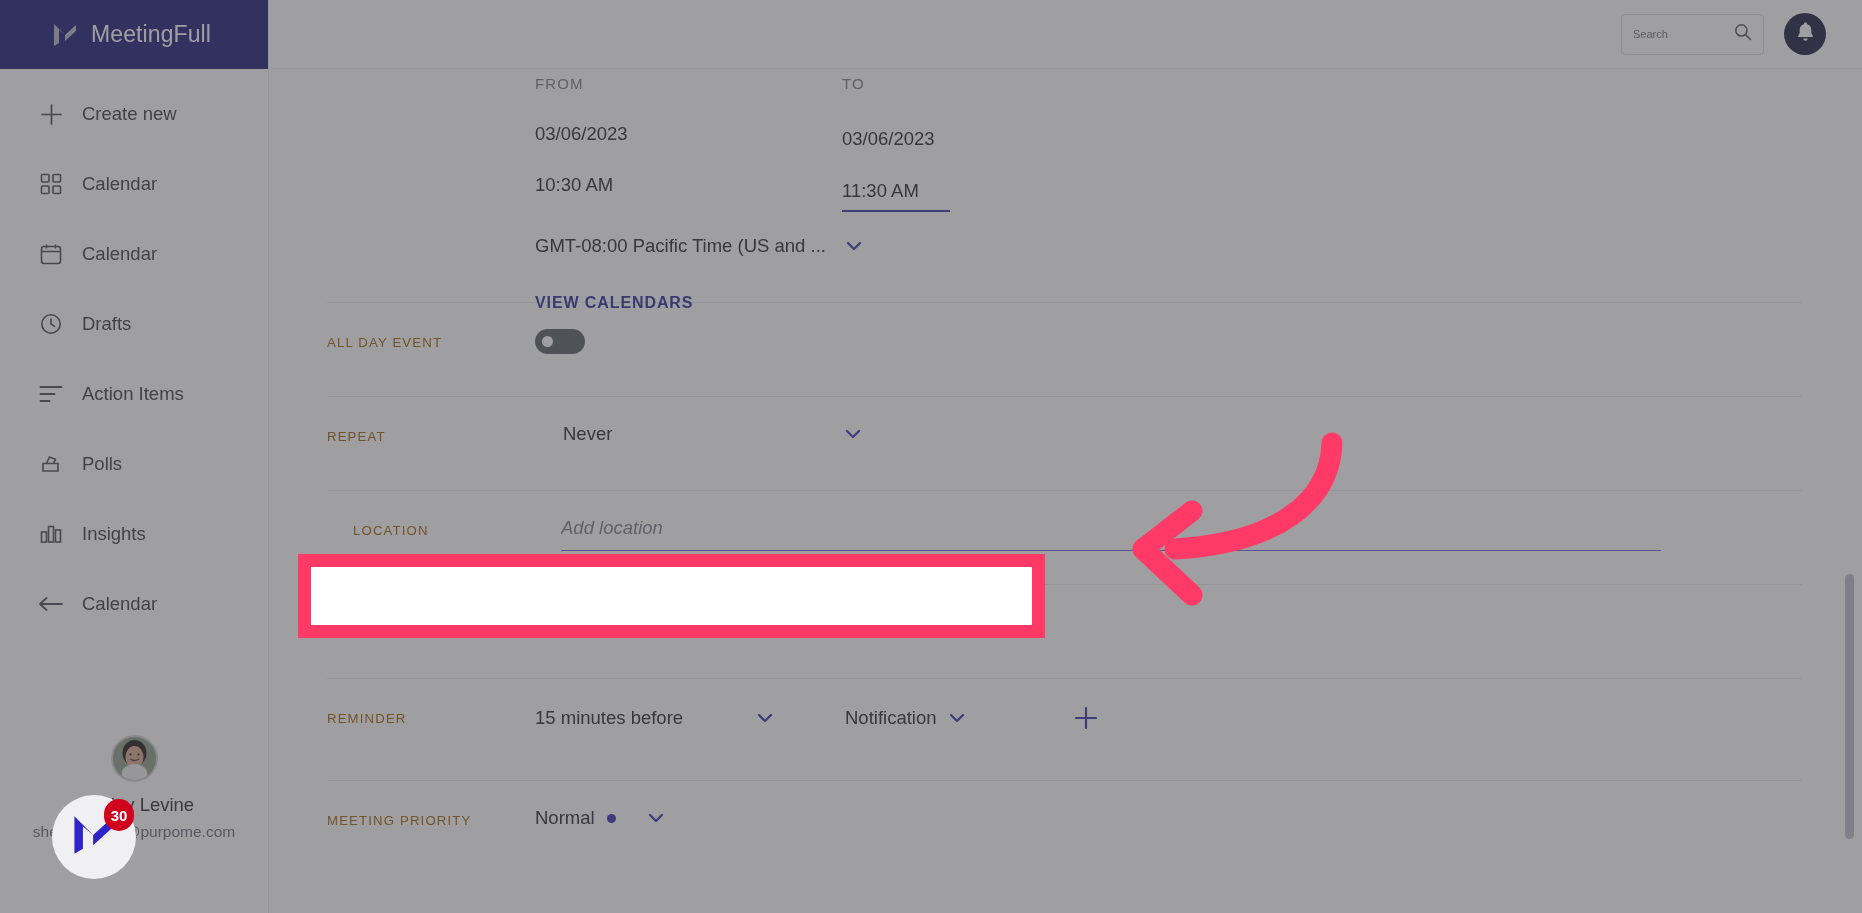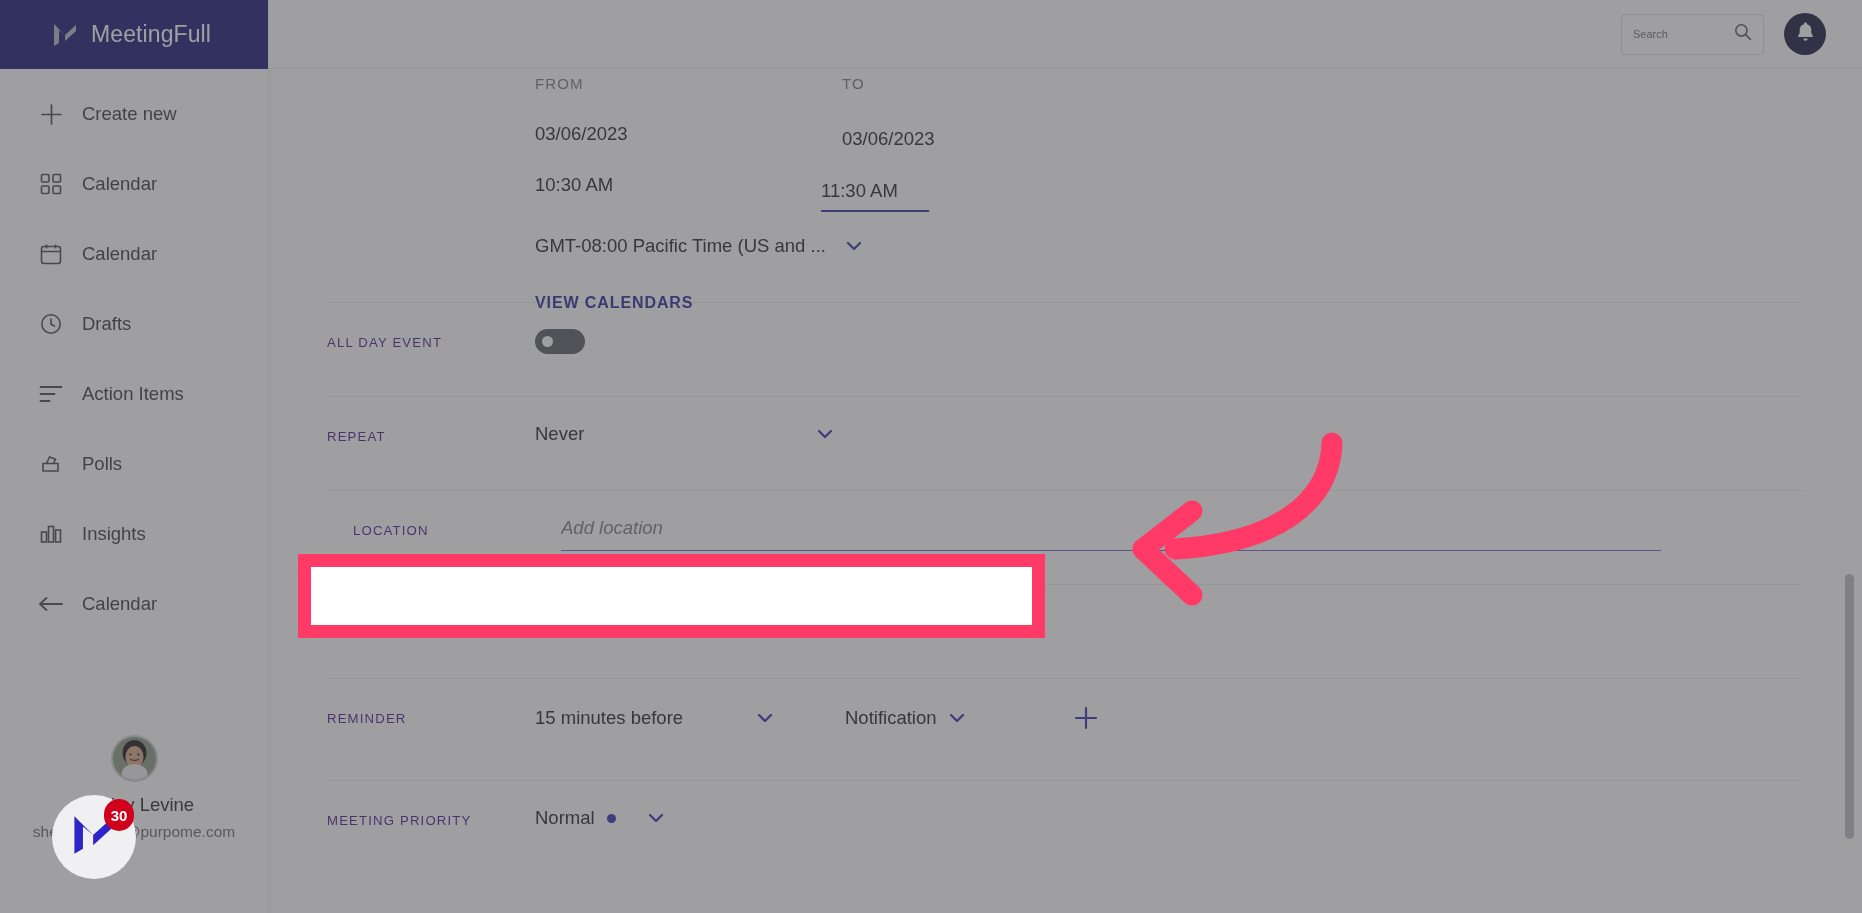--- a/index.html
+++ b/index.html
@@ -86,21 +86,21 @@
   .row {
     display:flex; align-items:flex-start;
     border-bottom:1px solid #eaeaee;
     min-height:88px;
     padding-top:26px;
   }
   .row:first-child { border-top:1px solid #eaeaee; }
   .row-label {
     width:208px; flex:none;
     font-size:13.2px; letter-spacing:1.15px;
-    color:#4c1d95; text-transform:uppercase; padding-top:6px;
+    color:#a16207; text-transform:uppercase; padding-top:6px;
   }
   .row-body { flex:1; display:flex; align-items:flex-start; }
 
   
   .datetime {
     position:relative; height:280px; border-bottom:1px solid #eaeaee;
     margin-top:-46px;
   }
   .dt-col { position:absolute; }
   .dt-cap {
@@ -340,21 +340,21 @@
           <div class="dt-col" style="left:208px; top:100px;">
             <div class="dt-val">03/06/2023</div>
           </div>
           <div class="dt-col" style="left:515px; top:105px;">
             <div class="dt-val">03/06/2023</div>
           </div>
 
           <div class="dt-col" style="left:208px; top:151px;">
             <div class="dt-val">10:30 AM</div>
           </div>
-          <div class="dt-col" style="left:494px; top:157px;">
+          <div class="dt-col" style="left:515px; top:157px;">
             <div class="dt-val">11:30 AM</div>
             <div class="dt-underline"></div>
           </div>
 
           <div class="dt-col tz" style="left:208px; top:212px;">
             <span class="tz-txt">GMT-08:00 Pacific Time (US and ...</span>
             <span class="chev">
               <svg width="20" height="20" viewBox="0 0 20 20" fill="none" stroke="#3a31b0" stroke-width="2.3" stroke-linecap="round" stroke-linejoin="round">
                   <path d="M4 7l6 6 6-6"></path>
                 </svg>
@@ -371,21 +371,21 @@
           <div class="row-body">
             <div class="toggle">
               <div class="knob"></div>
             </div>
           </div>
         </div>
 
         <div class="row" style="min-height:94px;">
           <div class="row-label">REPEAT</div>
           <div class="row-body">
-            <div class="sel" style="width:300px;">
+            <div class="sel" style="width:300px;margin-left:28px;">
               <span class="selval">Never</span>
               <span class="chev" style="margin-left:auto;">
                 <svg width="20" height="20" viewBox="0 0 20 20" fill="none" stroke="#3a31b0" stroke-width="2.3" stroke-linecap="round" stroke-linejoin="round">
                     <path d="M4 7l6 6 6-6"></path>
                   </svg>
               </span>
             </div>
           </div>
         </div>
 

